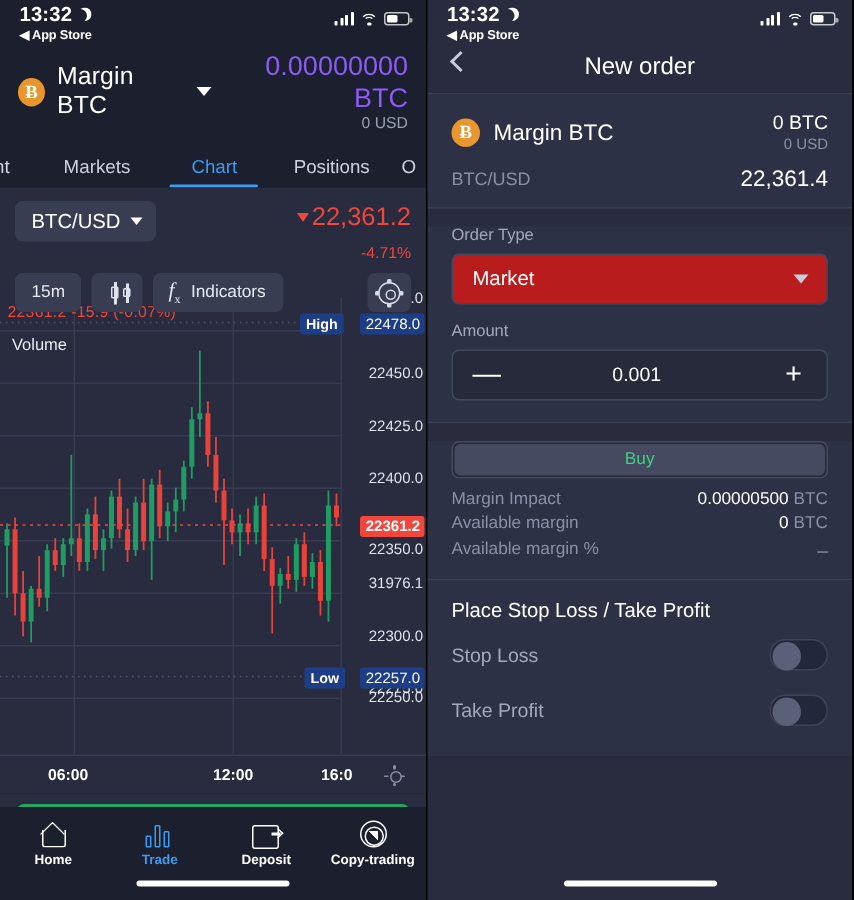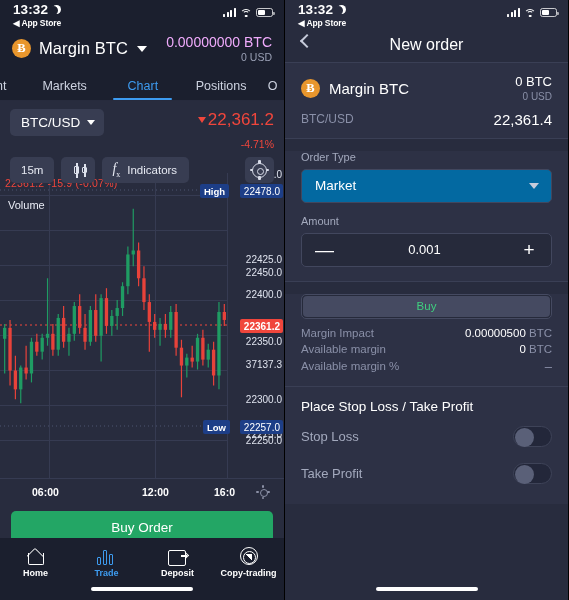--- a/index.html
+++ b/index.html
@@ -67,21 +67,21 @@
     background:#e8962d; color:#fff; font-size:12.5px; font-weight:bold;
     display:flex; align-items:center; justify-content:center;
     font-family:"Liberation Serif", serif;
   }
   .acct-name { color:#fff; font-size:16.5px; letter-spacing:.1px; }
   .caret-dn {
     width:0;height:0;border-left:5px solid transparent;border-right:5px solid transparent;
     border-top:6px solid #fff; margin-left:1px;
   }
   .acct-right { text-align:right; line-height:1.15; }
-  .acct-btc { color:#f0abfc; font-size:14px; }
+  .acct-btc { color:#8b5cf6; font-size:18px; }
   .acct-usd { color:#9aa0b5; font-size:10.5px; margin-top:1px; }
 
   
   .tabs {
     display:flex; align-items:flex-end; background:#1b1f2e;
     height:30px; position:relative; overflow:hidden;
     border-bottom:1px solid #272b3d;
   }
   .tab {
     font-size:12.5px; color:#cdd2e0; padding:0 0 7px 0;
@@ -296,21 +296,21 @@
   .r-acct-usd { color:#8a90a8; font-size:10px; margin-top:1px; }
   .r-pairrow {
     display:flex; align-items:center; justify-content:space-between;
     padding:0 16px 10px 16px;
   }
   .r-pair-lbl { color:#8a90a8; font-size:12px; }
   .r-pair-val { color:#fff; font-size:15px; }
 
   .field-label { color:#a3a9bd; font-size:11px; margin:12px 0 6px 0; }
   .select-box {
-    height:34px; background:#0369a1; border:1px solid #42475e; border-radius:5px;
+    height:34px; background:#b91c1c; border:1px solid #42475e; border-radius:5px;
     display:flex; align-items:center; justify-content:space-between;
     padding:0 12px 0 13px;
   }
   .select-box span { color:#fff; font-size:13.5px; }
   .sel-caret {
     width:0;height:0;border-left:5px solid transparent;border-right:5px solid transparent;
     border-top:6px solid #c7ccdb;
   }
   .stepper {
     height:34px; background:#262a3b; border:1px solid #42475e; border-radius:5px;
@@ -564,27 +564,27 @@
 
         <div class="ohlc-line">22361.2  -15.9 (-0.07%)</div>
         <div class="vol-label">Volume</div>
 
         <div class="hl-tag" style="left:200px;top:11px;">High</div>
         <div class="hl-tag" style="left:203px;top:247px;">Low</div>
 
         <div class="price-axis">
           <div class="p-tick" style="top:-4px;">22500.0</div>
           <div class="p-badge hl" style="top:11px;">22478.0</div>
-          <div class="p-tick" style="top:46px;margin-top:48px;">22450.0</div>
+          <div class="p-tick" style="top:46px;">22450.0</div>
           <div class="p-tick" style="top:81px;">22425.0</div>
           <div class="p-tick" style="top:116px;">22400.0</div>
           <div class="p-tick" style="top:151px;">22375.0</div>
           <div class="p-badge cur" style="top:146px;">22361.2</div>
           <div class="p-tick" style="top:163px;">22350.0</div>
-          <div class="p-tick" style="top:186px;">37137.3</div>
+          <div class="p-tick" style="top:186px;">31976.1</div>
           <div class="p-tick" style="top:221px;">22300.0</div>
           <div class="p-tick" style="top:256px;">22275.0</div>
           <div class="p-badge hl" style="top:247px;">22257.0</div>
           <div class="p-tick" style="top:262px;">22250.0</div>
         </div>
 
         <div class="time-axis">
           <span class="t-tick" style="left:32px;">06:00</span>
           <span class="t-tick" style="left:142px;">12:00</span>
           <span class="t-tick" style="left:214px;">16:0</span>

